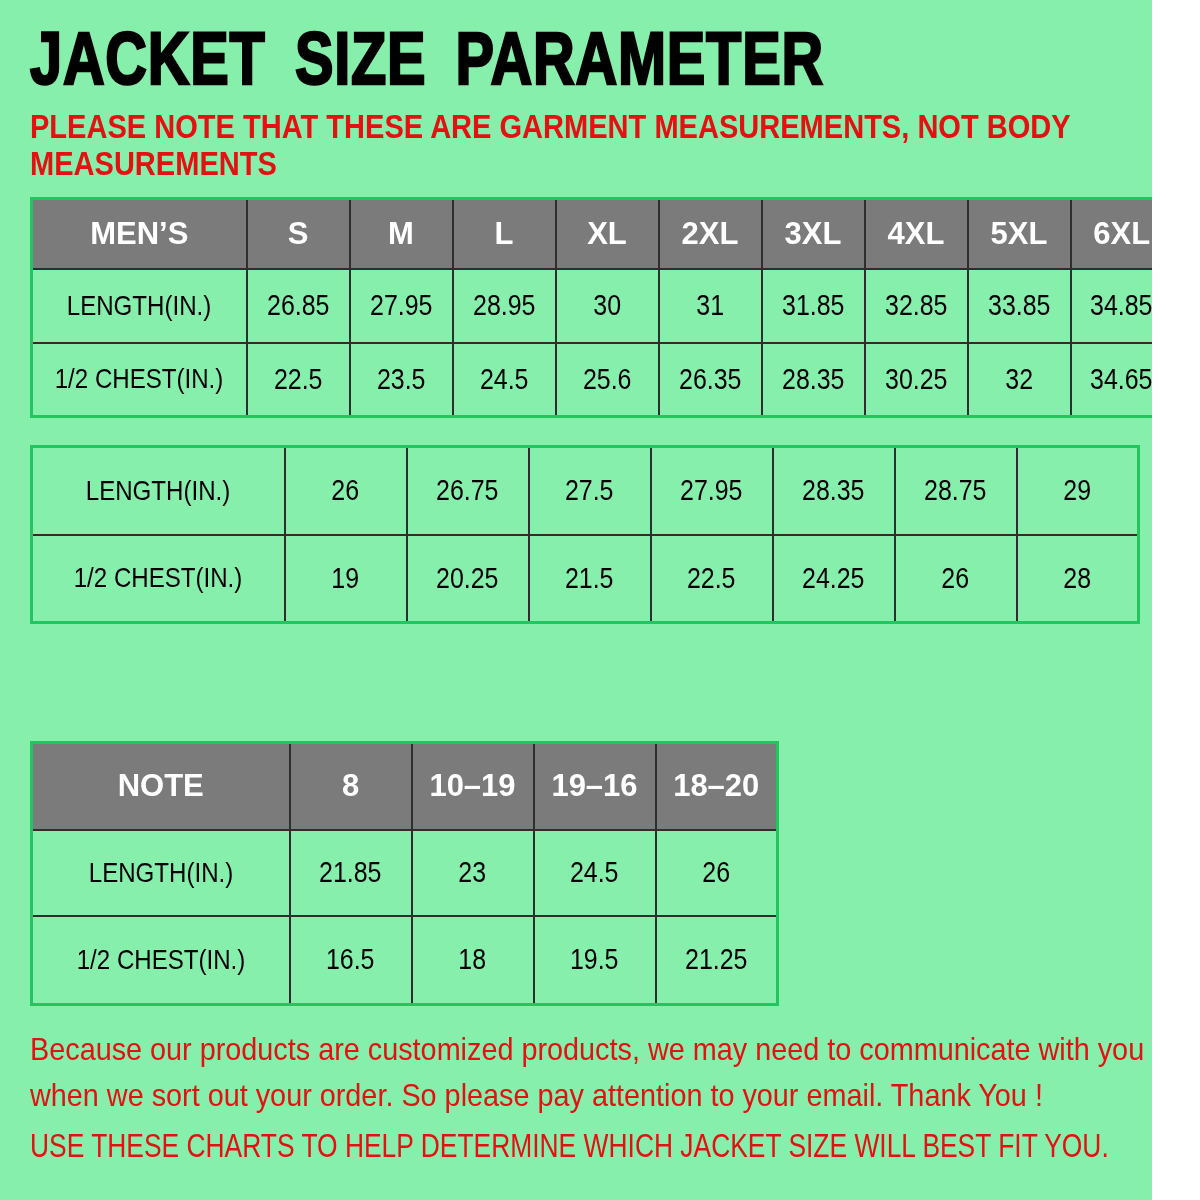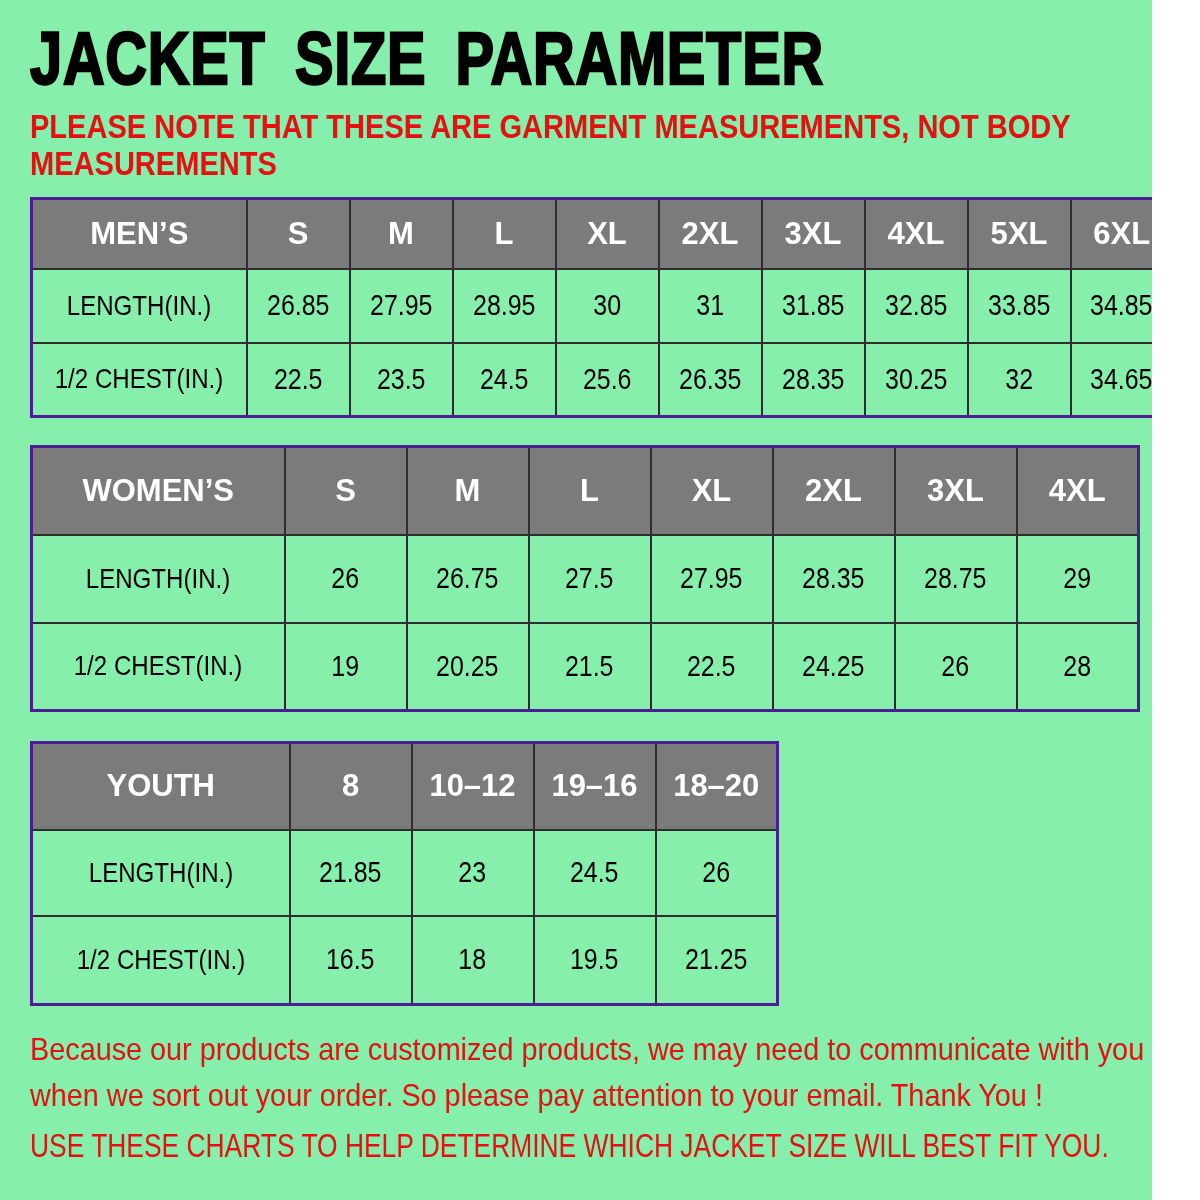--- a/index.html
+++ b/index.html
@@ -19,21 +19,21 @@
   .red{color:#e31111;}
   .top-note{position:absolute;left:30px;top:108px;font-size:33px;line-height:37px;font-weight:bold;}
   .top-note .ln{white-space:nowrap;transform:scaleX(0.88);transform-origin:0 50%;}
   .footer-para{position:absolute;left:30px;top:1026px;font-size:32px;line-height:46px;}
   .footer-para .ln{white-space:nowrap;transform:scaleX(0.90);transform-origin:0 50%;}
   .footer-caps{position:absolute;left:30px;top:1126px;font-size:33px;line-height:40px;}
   .footer-caps .ln{white-space:nowrap;transform:scaleX(0.80);transform-origin:0 50%;}
   
   table.size{
     position:absolute;border-collapse:collapse;table-layout:fixed;
-    border:3px solid #4c1d95;
+    border:3px solid #22c55e;
     padding-left:13px;
   }
   table.size td{
     border:2px solid #2e2e2e;text-align:center;vertical-align:middle;
     padding:0;overflow:hidden;
   }
   td.hd{background:#7b7b7b;color:#ffffff;font-weight:bold;font-size:31px;}
   td.lb{font-size:28px;margin-top:24px;}
   td.vl{font-size:29px;}
   .cnd{display:inline-block;transform:scaleX(0.86);transform-origin:center;white-space:nowrap;}
@@ -111,30 +111,20 @@
       <col style="width:253px">
         <col style="width:122px">
         <col style="width:122px">
         <col style="width:122px">
       <col style="width:122px">
         <col style="width:122px">
         <col style="width:122px">
         <col style="width:122px">
     </colgroup>
     <tbody>
-        <tr style="height:88px">
-      <td class="hd"><span>WOMEN’S</span></td>
-      <td class="hd"><span>S</span></td>
-      <td class="hd"><span>M</span></td>
-      <td class="hd"><span>L</span></td>
-      <td class="hd"><span>XL</span></td>
-      <td class="hd"><span>2XL</span></td>
-      <td class="hd"><span>3XL</span></td>
-      <td class="hd"><span>4XL</span></td>
-    </tr>
     <tr style="height:88px">
       <td class="lb"><span class="cnd">LENGTH(IN.)</span></td>
       <td class="vl"><span class="cnd">26</span></td>
       <td class="vl"><span class="cnd">26.75</span></td>
       <td class="vl"><span class="cnd">27.5</span></td>
       <td class="vl"><span class="cnd">27.95</span></td>
       <td class="vl"><span class="cnd">28.35</span></td>
       <td class="vl"><span class="cnd">28.75</span></td>
       <td class="vl"><span class="cnd">29</span></td>
     </tr>
@@ -154,23 +144,23 @@
   <table class="size" id="youth-table">
     <colgroup>
       <col style="width:258px">
         <col style="width:122px">
         <col style="width:122px">
         <col style="width:122px">
         <col style="width:122px">
     </colgroup>
     <tbody>
         <tr style="height:87px">
-      <td class="hd"><span>YOUTH</span></td>
+      <td class="hd"><span>NOTE</span></td>
       <td class="hd"><span>8</span></td>
-      <td class="hd"><span>10–12</span></td>
+      <td class="hd"><span>10–19</span></td>
       <td class="hd"><span>19–16</span></td>
       <td class="hd"><span>18–20</span></td>
     </tr>
     <tr style="height:86px">
       <td class="lb"><span class="cnd">LENGTH(IN.)</span></td>
       <td class="vl"><span class="cnd">21.85</span></td>
       <td class="vl"><span class="cnd">23</span></td>
       <td class="vl"><span class="cnd">24.5</span></td>
       <td class="vl"><span class="cnd">26</span></td>
     </tr>

